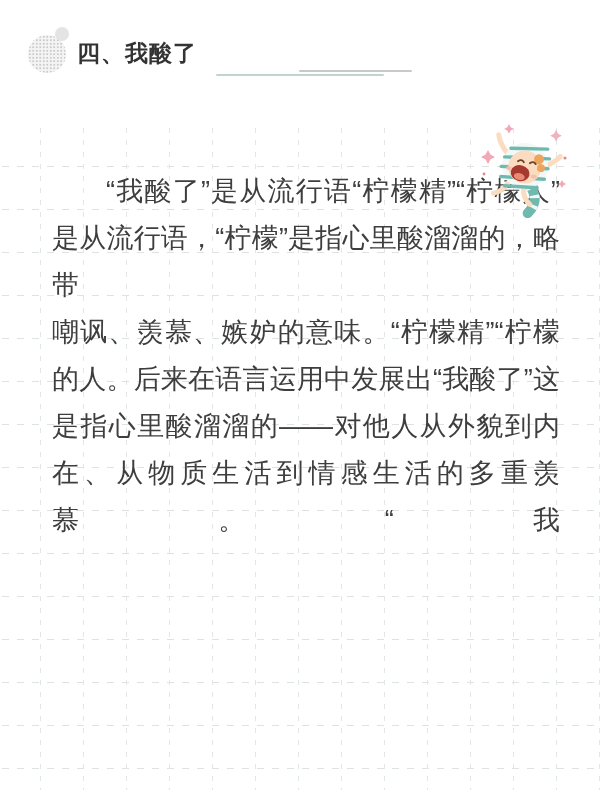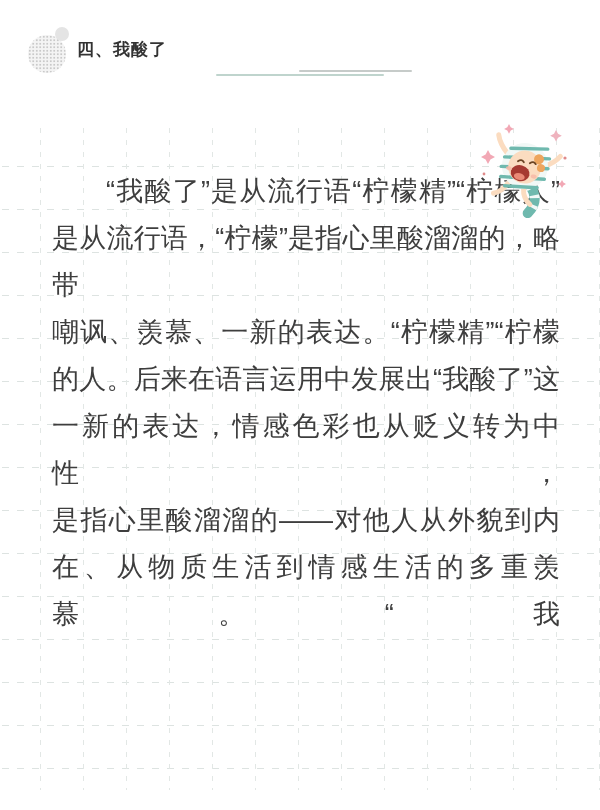--- a/index.html
+++ b/index.html
@@ -25,21 +25,21 @@
     border-radius:50%;
     background-image:radial-gradient(circle,#c9c9c9 0.7px,transparent 1px);
     background-size:3.5px 3.5px; background-color:#f4f4f4;
   }
   .circle-small {
     position:absolute; left:55px; top:27px; width:14px; height:14px;
     border-radius:50%; background:#e4e4e4;
   }
   .title {
     position:absolute; left:77px; top:38px; margin:0;
-    font-size:17px; font-weight:bold; color:#333333; letter-spacing:1px;
+    font-size:23px; font-weight:bold; color:#333333; letter-spacing:1px;
   }
   .ul { position:absolute; height:2px; border-radius:2px; }
   .ul-gray { left:299px; top:70px; width:113px; background:#c6cbc9; }
   .ul-teal { left:216px; top:74px; width:168px; background:#bfd4cd; }
 
   
   .text {
     position:absolute; left:52px; top:168px; width:508px; z-index:2;
     font-size:27px; line-height:47px; color:#3e3e3e;
   }
@@ -135,20 +135,19 @@
 
       <ellipse cx="31" cy="50" rx="3" ry="2" fill="#f7b9a6" opacity="0.85"></ellipse>
       <ellipse cx="57" cy="52" rx="3" ry="2" fill="#f7b9a6" opacity="0.85"></ellipse>
     </g>
   </svg>
 
   <main class="text">
 
   <div class="line first-line">“我酸了”是从流行语“柠檬精”“柠檬人”</div>
       <div class="line">是从流行语，“柠檬”是指心里酸溜溜的，略带</div>
-      <div class="line">嘲讽、羡慕、一新的表达。“柠檬精”“柠檬</div>
+      <div class="line">嘲讽、羡慕、嫉妒的意味。“柠檬精”“柠檬</div>
       <div class="line">的人。后来在语言运用中发展出“我酸了”这</div>
-      <div class="line">一新的表达，情感色彩也从贬义转为中性，</div>
       <div class="line">是指心里酸溜溜的——对他人从外貌到内</div>
       <div class="line">在、从物质生活到情感生活的多重羡慕。“我</div>
     </main>
 
 </div>
 
 </body></html>

